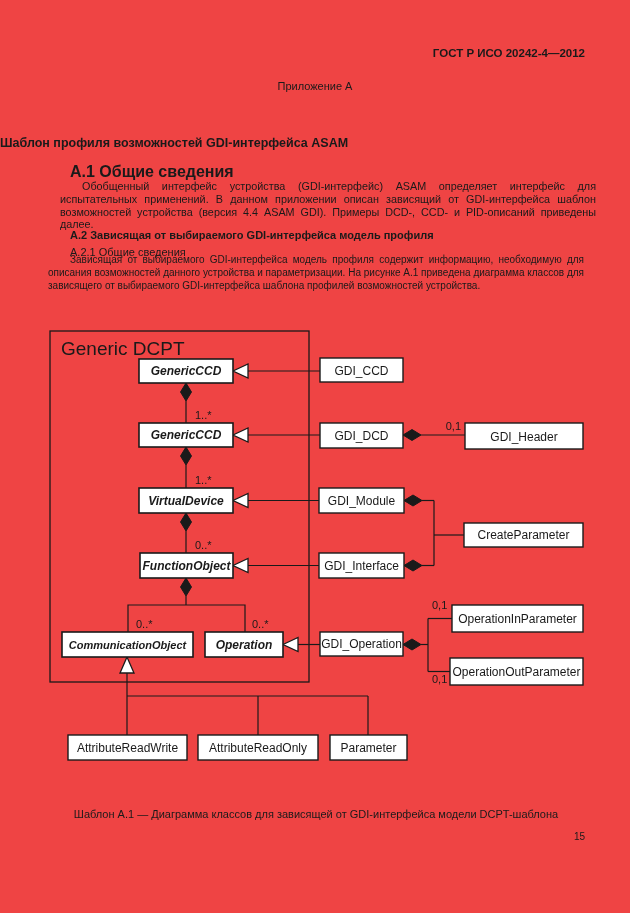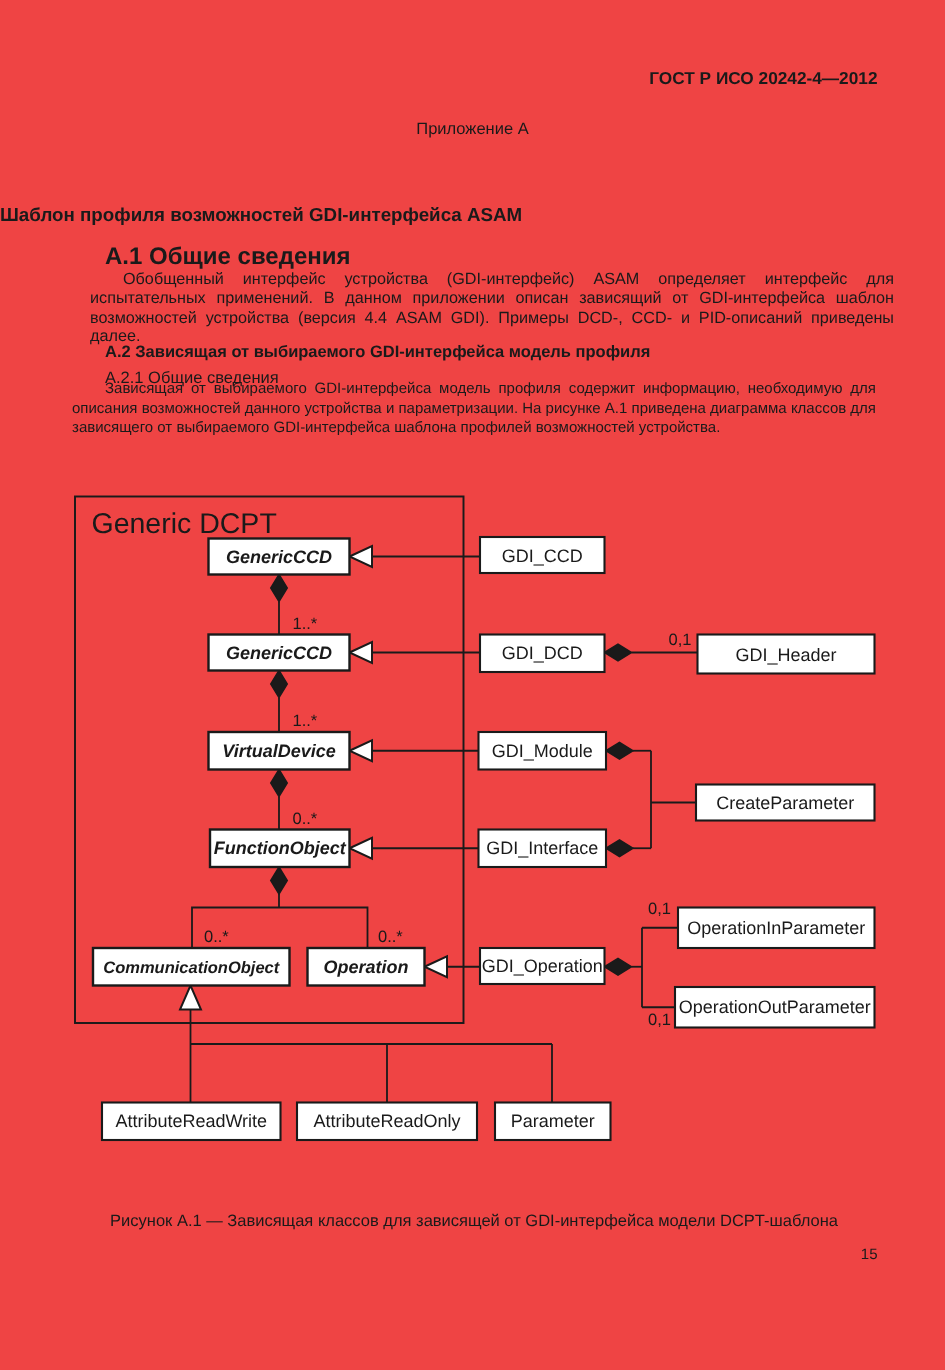--- a/index.html
+++ b/index.html
@@ -184,16 +184,16 @@
     <rect class="gbox" x="68" y="735" width="119" height="25"></rect>
     <text class="plain" x="127.5" y="751.5">AttributeReadWrite</text>
 
     <rect class="gbox" x="198" y="735" width="120" height="25"></rect>
     <text class="plain" x="258" y="751.5">AttributeReadOnly</text>
 
     <rect class="gbox" x="330" y="735" width="77" height="25"></rect>
     <text class="plain" x="368.5" y="751.5">Parameter</text>
   </svg>
 
-  <div class="abs fig-caption">Рисунок А.1 — Зависящая классов для зависящей от GDI-интерфейса модели DCPT-шаблона</div>
+  <div class="abs fig-caption">Шаблон А.1 — Диаграмма классов для зависящей от GDI-интерфейса модели DCPT-шаблона</div>
   <div class="abs page-num">15</div>
 
 </div>
 
 </body></html>

